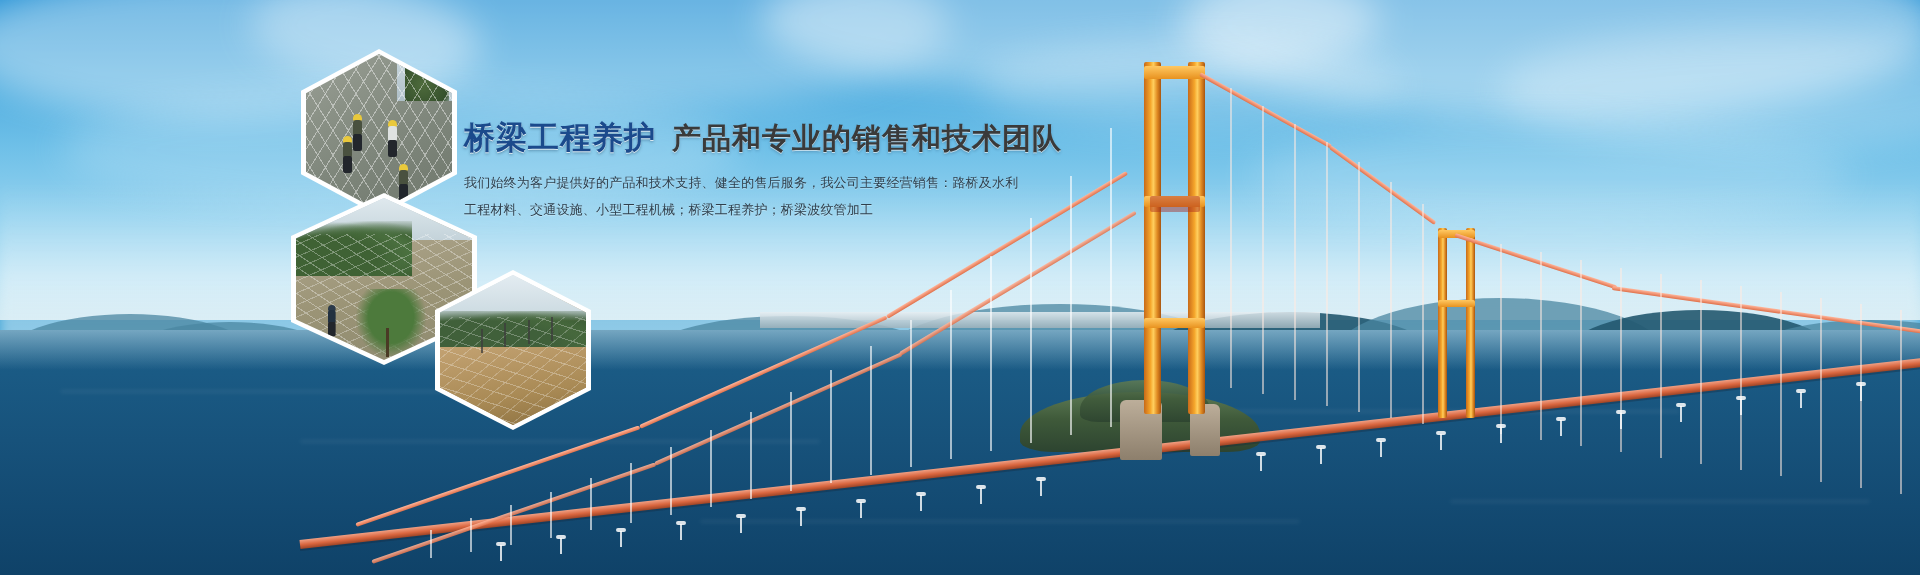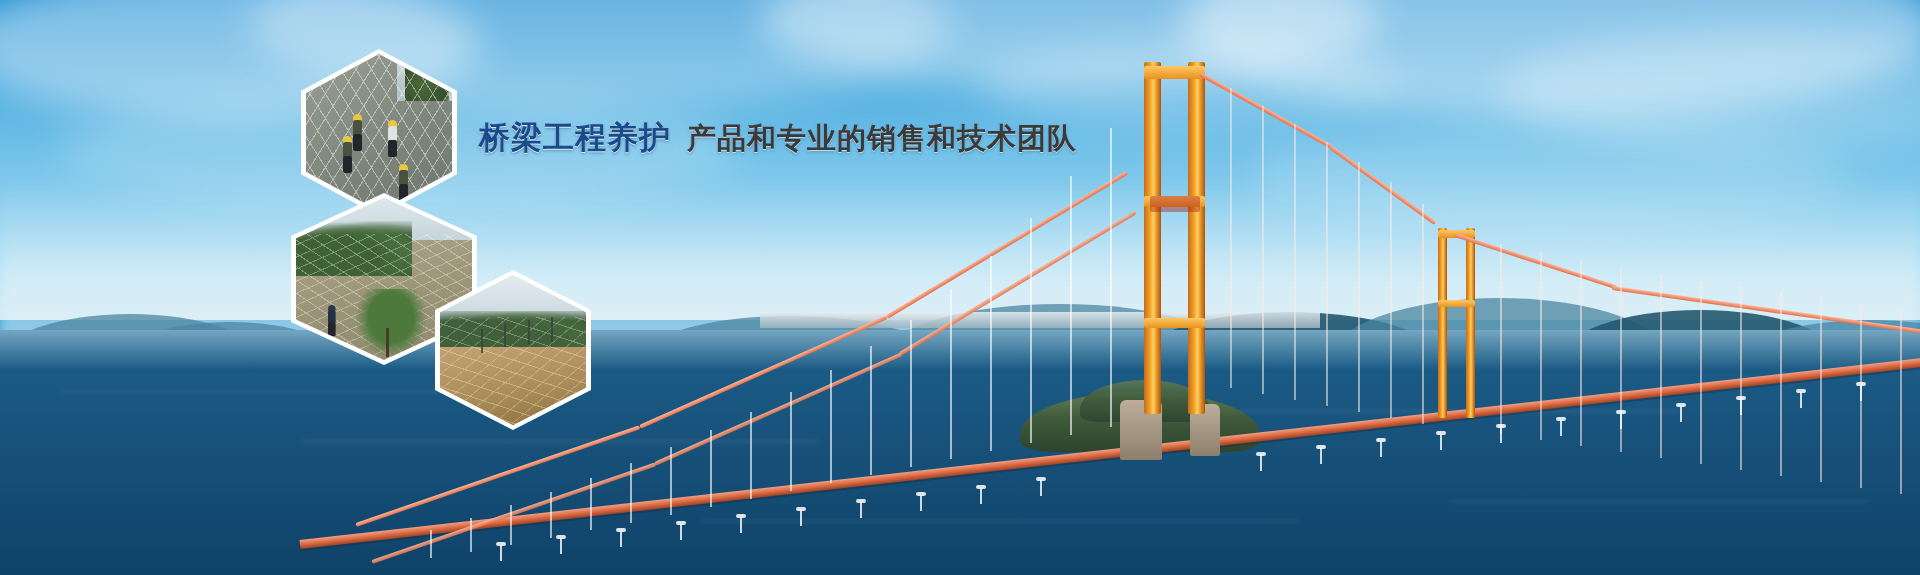--- a/index.html
+++ b/index.html
@@ -157,21 +157,21 @@
                 radial-gradient(ellipse at 88% 92%,#3a5a34 0 50%,rgba(58,90,52,0) 78%);}
   .ph3 .dirt{position:absolute;left:0;top:48%;width:100%;height:52%;
      background:linear-gradient(170deg,#c3a272,#a98a55 60%,#8b7040);}
   .mesh3{position:absolute;left:0;top:28%;width:100%;height:72%;opacity:.38;
     background-image:
       repeating-linear-gradient(18deg,rgba(255,255,255,.75) 0 1px,rgba(255,255,255,0) 1px 12px),
       repeating-linear-gradient(-40deg,rgba(255,255,255,.6) 0 1px,rgba(255,255,255,0) 1px 12px);}
   .post{position:absolute;width:2px;background:rgba(60,60,60,.75);}
 
   
-  .copy{position:absolute;left:479px;top:122px;width:760px;}
+  .copy{position:absolute;left:464px;top:122px;width:760px;}
   .headline{
     font-size:31px;line-height:1;font-weight:bold;letter-spacing:1px;
     white-space:nowrap;
   }
   .headline .hl-a{
     color:#1b4a8c;
     text-shadow:0 1px 0 rgba(255,255,255,.75),0 2px 3px rgba(10,40,70,.35);
     font-size:31px;
   }
   .headline .hl-b{
@@ -401,16 +401,20 @@
     </div>
   </div>
 
   <div class="copy">
 
     <div class="headline">
       <span class="hl-a">桥梁工程养护</span><span class="hl-b">产品和专业的销售和技术团队</span>
     </div>
 
 
+    <div class="desc">
+      <p>我们始终为客户提供好的产品和技术支持、健全的售后服务，我公司主要经营销售：路桥及水利</p>
+      <p>工程材料、交通设施、小型工程机械；桥梁工程养护；桥梁波纹管加工</p>
+    </div>
 
   </div>
 
 </div>
 
 </body></html>

